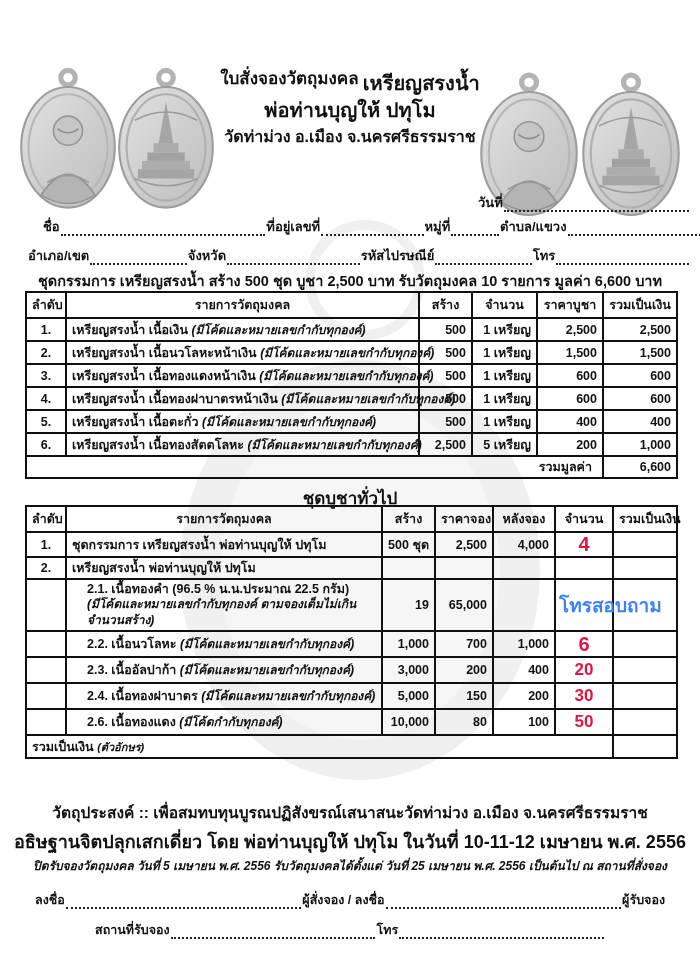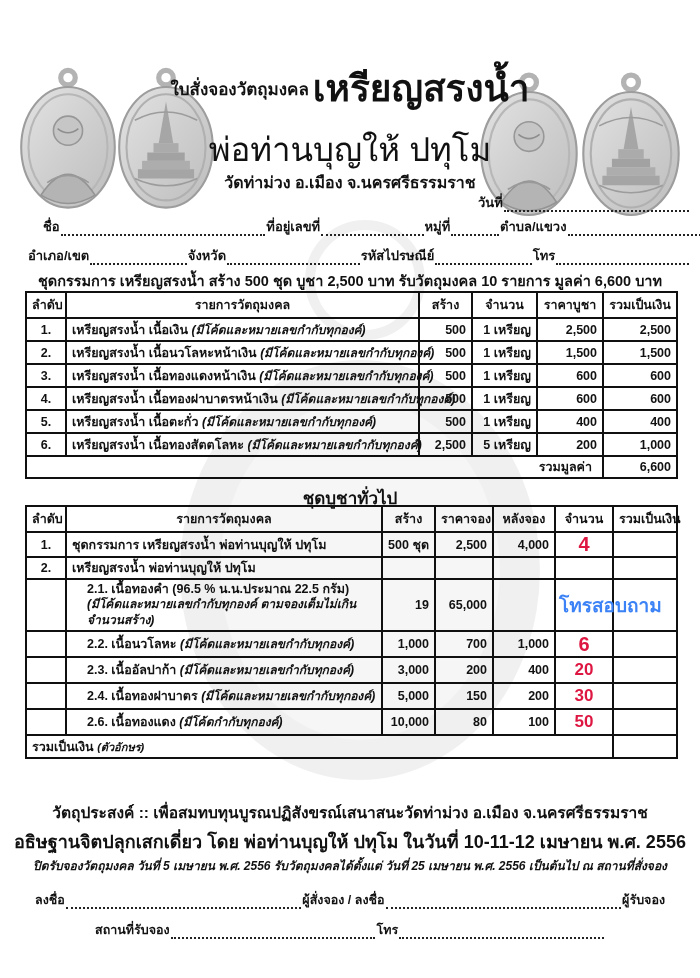--- a/index.html
+++ b/index.html
@@ -5,22 +5,22 @@
   html,body{margin:0;padding:0;}
   body{
     width:700px;height:978px;position:relative;overflow:hidden;
     background:#ffffff;color:#111;
     font-family:"Liberation Sans","DejaVu Sans",sans-serif;
   }
   .abs{position:absolute;}
   
   .title-block{left:160px;top:70px;width:380px;text-align:center;line-height:1.05;}
   .pre-title{font-size:17px;font-weight:bold;vertical-align:6px;margin-right:4px;}
-  .main-title{font-size:37px;font-weight:bold;font-family:Liberation Serif, serif;}
-  .sub-title{font-size:33px;font-weight:normal;margin-top:24px;}
+  .main-title{font-size:20px;font-weight:bold;font-family:Liberation Serif, serif;}
+  .sub-title{font-size:20px;font-weight:bold;margin-top:6px;}
   .temple-line{font-size:16px;font-weight:bold;margin-top:8px;}
   .medals{display:flex;align-items:flex-end;}
   
   .dotrow{display:flex;align-items:flex-end;font-size:13px;font-weight:bold;white-space:nowrap;}
   .dots{border-bottom:2px dotted #222;height:12px;margin:0 1px 1px 1px;}
   .grow1{flex-grow:1;} .grow2{flex-grow:2;} .grow3{flex-grow:3;} .grow15{flex-grow:1.5;}
   .grow07{flex-grow:0.7;} .grow22{flex-grow:2.2;} .grow16{flex-grow:1.6;}
   
   .setline{left:0;top:269px;width:700px;text-align:center;font-size:14.5px;font-weight:bold;}
   .t2title{left:0;top:484px;width:700px;text-align:center;font-size:17px;font-weight:bold;}

